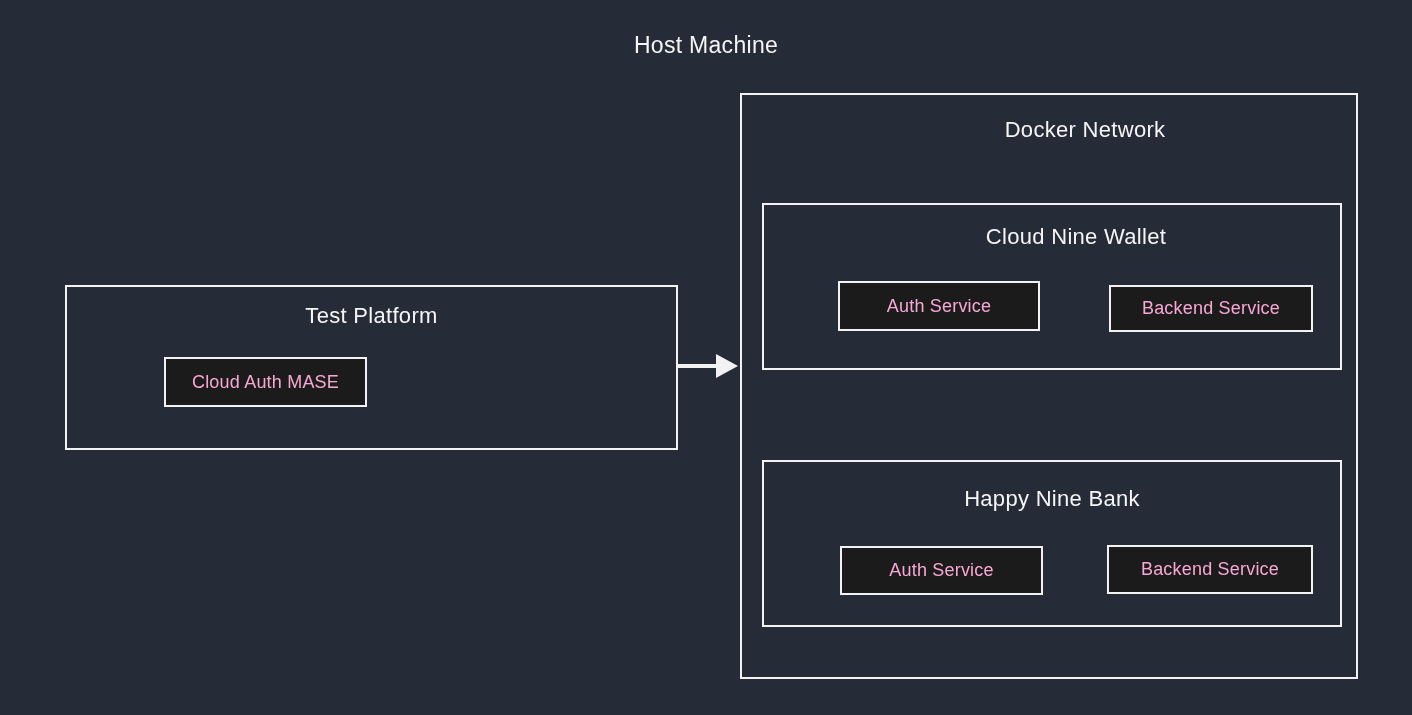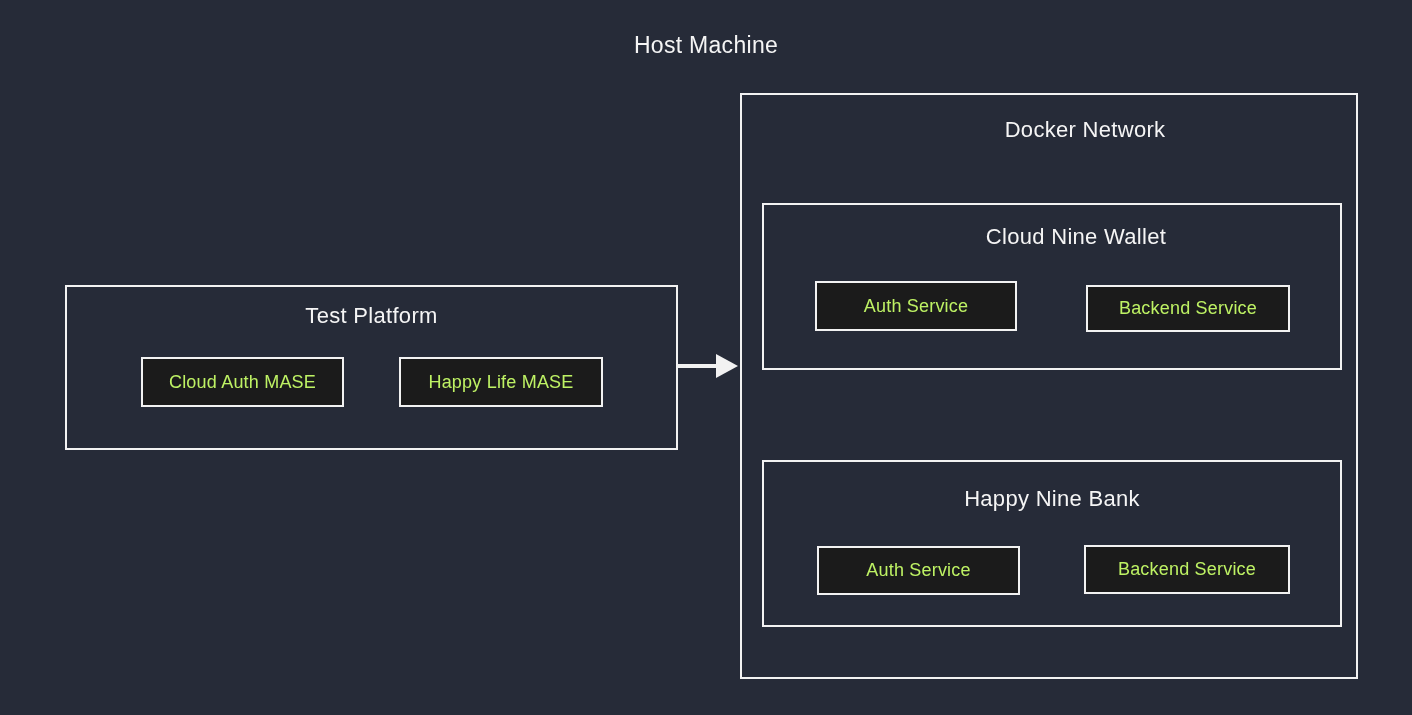--- a/index.html
+++ b/index.html
@@ -44,22 +44,23 @@
   .node-chip {
     position: absolute;
     background: #1b1b1b;
     border: 2px solid #f2f2f2;
     box-sizing: border-box;
     display: flex;
     align-items: center;
     justify-content: center;
     font-size: 18px;
     letter-spacing: 0.2px;
-    color: #bef264;
+    color: #f9a8d4;
     text-align: center;
+    margin-left: 23px;
   }
 
   
   #test-platform { left: 65px; top: 285px; width: 613px; height: 165px; }
   #test-platform .group-title { margin-top: 16px; }
   #chip-cloud-nine-mase { left: 74px;  top: 70px; width: 203px; height: 50px; }
   #chip-happy-life-mase { left: 332px; top: 70px; width: 204px; height: 50px; }
 
   
   .arrow-shaft {
@@ -94,21 +95,20 @@
 </head>
 <body>
 
 <div class="canvas">
 
   <div class="diagram-title">Host Machine</div>
 
   <div class="group-box" id="test-platform">
     <div class="group-title">Test Platform</div>
     <div class="node-chip" id="chip-cloud-nine-mase">Cloud Auth MASE</div>
-    <div class="node-chip" id="chip-happy-life-mase">Happy Life MASE</div>
   </div>
 
   <div class="arrow-shaft"></div>
   <div class="arrow-head"></div>
 
   <div class="group-box" id="docker-network">
     <div class="group-title">Docker Network</div>
 
     <div class="group-box" id="cloud-nine-wallet">
       <div class="group-title">Cloud Nine Wallet</div>

